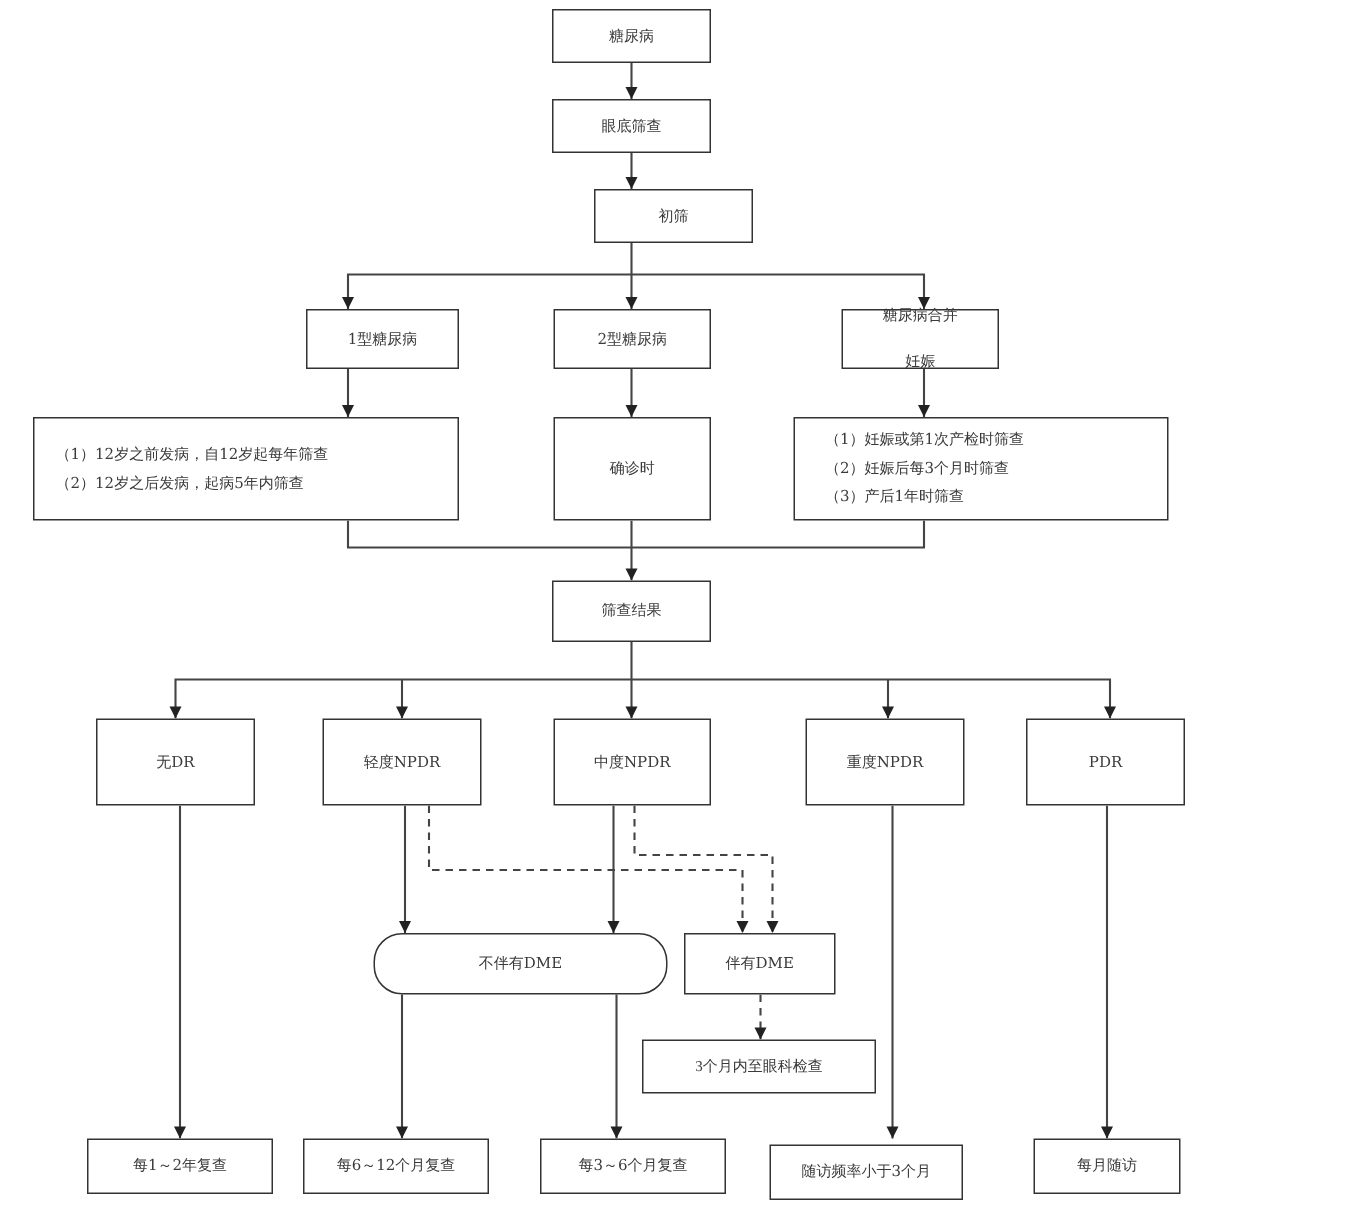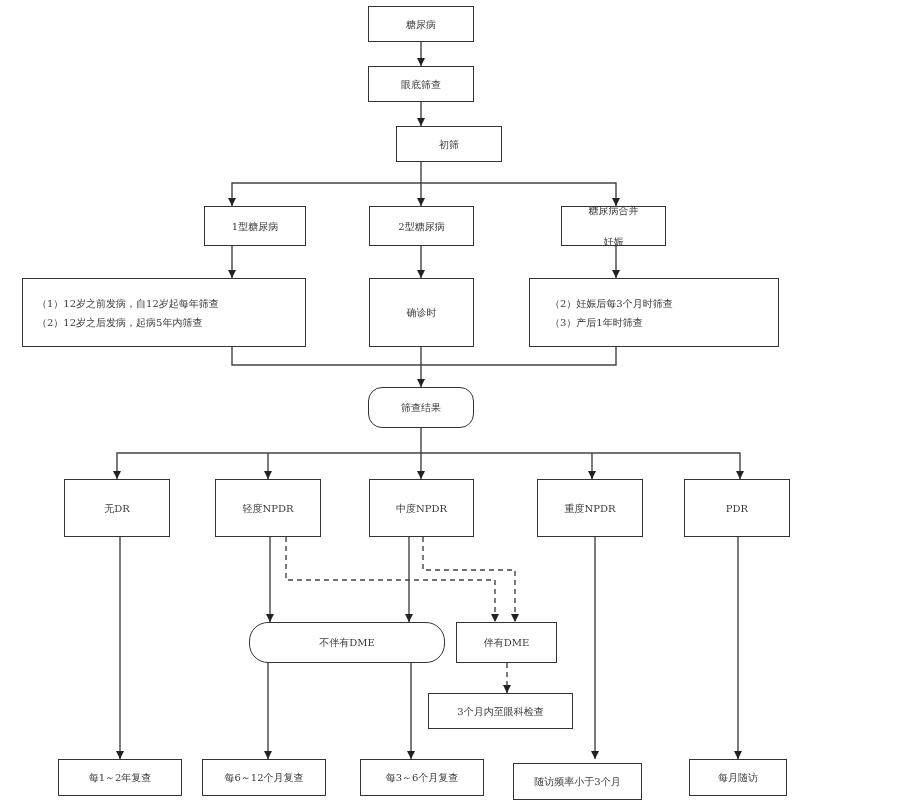--- a/index.html
+++ b/index.html
@@ -106,25 +106,26 @@
 </div>
 
 <div class="node multi" style="left:22px;top:278px;width:284px;height:69px;justify-content:center;padding-left:14px;">
   <span class="line-text">（1）12岁之前发病，自12岁起每年筛查</span>
   <span class="line-text">（2）12岁之后发病，起病5年内筛查</span>
 </div>
 <div class="node" style="left:369px;top:278px;width:105px;height:69px;">
   <span>确诊时</span>
 </div>
 <div class="node multi" style="left:529px;top:278px;width:250px;height:69px;justify-content:center;padding-left:20px;">
+  <span class="line-text">（1）妊娠或第1次产检时筛查</span>
   <span class="line-text">（2）妊娠后每3个月时筛查</span>
   <span class="line-text">（3）产后1年时筛查</span>
 </div>
 
-<div class="node" style="left:368px;top:387px;width:106px;height:41px;border-radius:14px;">
+<div class="node" style="left:368px;top:387px;width:106px;height:41px;">
   <span>筛查结果</span>
 </div>
 
 <div class="node" style="left:64px;top:479px;width:106px;height:58px;">
   <span>无DR</span>
 </div>
 <div class="node" style="left:215px;top:479px;width:106px;height:58px;">
   <span>轻度NPDR</span>
 </div>
 <div class="node" style="left:369px;top:479px;width:105px;height:58px;">
@@ -136,21 +137,21 @@
 <div class="node" style="left:684px;top:479px;width:106px;height:58px;">
   <span>PDR</span>
 </div>
 
 <div class="node" style="left:249px;top:622px;width:196px;height:41px;border-radius:19px;">
   <span>不伴有DME</span>
 </div>
 <div class="node" style="left:456px;top:622px;width:101px;height:41px;">
   <span>伴有DME</span>
 </div>
-<div class="node" style="left:428px;top:693px;width:145px;height:36px;">
+<div class="node" style="left:428px;top:693px;width:156px;height:36px;font-family:Liberation Serif, serif;">
   <span>3个月内至眼科检查</span>
 </div>
 
 <div class="node" style="left:58px;top:759px;width:124px;height:37px;">
   <span>每1～2年复查</span>
 </div>
 <div class="node" style="left:202px;top:759px;width:124px;height:37px;">
   <span>每6～12个月复查</span>
 </div>
 <div class="node" style="left:360px;top:759px;width:124px;height:37px;">

